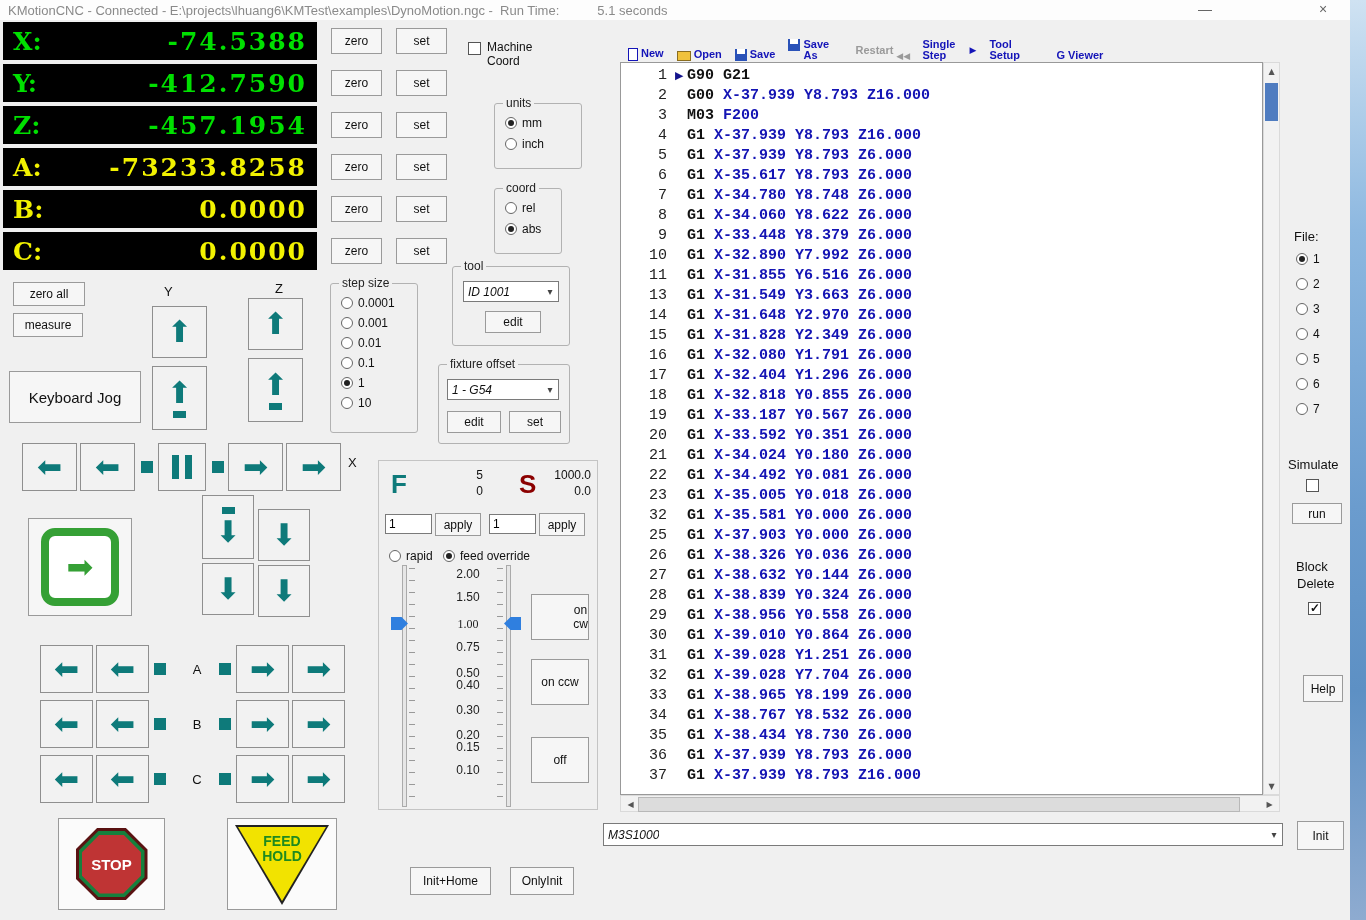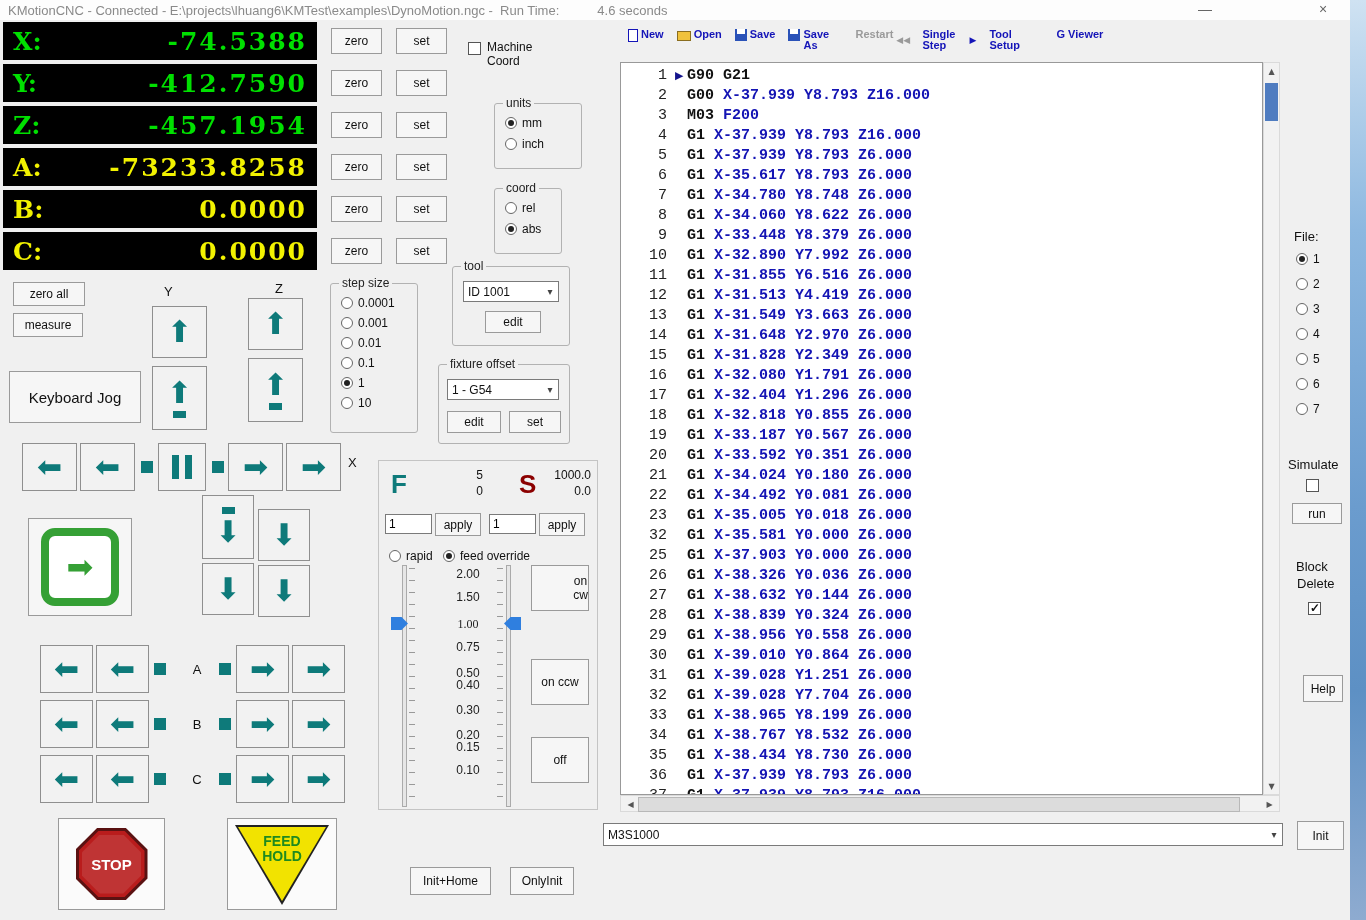--- a/index.html
+++ b/index.html
@@ -13,21 +13,21 @@
   .winbtn{position:absolute;top:1px;color:#666;font-size:14px;cursor:pointer;width:26px;text-align:center;}
   #min-btn{left:1192px;} #close-btn{left:1310px;}
   #strip{position:absolute;left:1350px;top:0;width:16px;height:920px;
          background:linear-gradient(180deg,#cfe2f2 0%,#8db8e0 25%,#6b9cce 55%,#5d90c4 75%,#8eabd0 100%);}
   
   button{font-family:inherit;}
   .btn{background:#f6f6f6;border:1px solid #9a9a9a;font-size:12px;color:#111;
        display:inline-flex;align-items:center;justify-content:center;cursor:pointer;box-sizing:border-box;position:absolute;}
   .combo{background:#fff;border:1px solid #7a7a7a;display:flex;align-items:center;justify-content:space-between;
          font-size:12px;box-sizing:border-box;position:absolute;cursor:pointer;}
-  .combo .ctext{padding-left:4px;white-space:nowrap;overflow:hidden;}
+  .combo .ctext{padding-left:4px;white-space:nowrap;overflow:hidden;font-style:italic;}
   .carrow{width:16px;text-align:center;color:#444;font-family:"DejaVu Sans",sans-serif;font-size:10px;flex:none;}
   
   #dro{position:absolute;left:3px;top:22px;}
   .dro-row{display:flex;align-items:center;margin-bottom:4px;height:38px;}
   .dro-display{width:314px;height:38px;background:#000;display:flex;justify-content:space-between;align-items:center;
                padding:0 10px;box-sizing:border-box;font-family:"DejaVu Serif",serif;font-weight:bold;font-size:25px;}
   .dro-display .dro-val{letter-spacing:2px;}
   .btn.zs{position:static;width:51px;height:26px;margin-left:14px;}
   
   .gbox{position:absolute;border:1px solid #b2b2b2;border-radius:3px;box-sizing:border-box;}
@@ -68,21 +68,21 @@
           display:flex;align-items:center;justify-content:center;position:absolute;cursor:pointer;}
   #go-icon{width:62px;height:62px;border:8px solid #35a035;border-radius:14px;background:#fff;
            display:flex;align-items:center;justify-content:center;}
   #go-icon .arrow{color:#35a035;font-size:32px;}
   
   #stop-btn{left:58px;top:818px;width:107px;height:92px;background:#fbfbfb;border:1px solid #9a9a9a;
             display:flex;align-items:center;justify-content:center;position:absolute;cursor:pointer;}
   .oct{clip-path:polygon(30% 0,70% 0,100% 30%,100% 70%,70% 100%,30% 100%,0 70%,0 30%);
        display:flex;align-items:center;justify-content:center;}
   .o1{width:72px;height:72px;background:#5a1212;}
-  .o2{width:66px;height:66px;background:#b91c1c;}
+  .o2{width:66px;height:66px;background:#15803d;}
   .o3{width:59px;height:59px;background:#bf3434;color:#fff;font-weight:bold;font-size:15px;}
   #feedhold-btn{left:227px;top:818px;width:110px;height:92px;background:#fbfbfb;border:1px solid #9a9a9a;
                 display:flex;align-items:flex-start;justify-content:center;position:absolute;cursor:pointer;}
   .tri{clip-path:polygon(0 0,100% 0,50% 100%);display:flex;justify-content:center;}
   .t1{width:94px;height:80px;background:#222;margin-top:5px;}
   .t2{width:88px;height:74px;background:#f2e300;margin-top:2px;}
   #fh-text{display:flex;flex-direction:column;align-items:center;margin-top:7px;color:#1f8a1f;
            font-weight:bold;font-size:14px;line-height:15px;}
   
   #fs-panel{position:absolute;left:378px;top:460px;width:220px;height:350px;border:1px solid #c4c4c4;box-sizing:border-box;}
@@ -104,24 +104,24 @@
   #slider-l .ticks{left:18px;} #slider-r .ticks{left:2px;}
   .thumb{position:absolute;width:17px;height:13px;background:#2f7fdf;top:52px;}
   #slider-l .thumb{left:0;clip-path:polygon(0 0,62% 0,100% 50%,62% 100%,0 100%);}
   #slider-r .thumb{left:9px;clip-path:polygon(100% 0,38% 0,0 50%,38% 100%,100% 100%);}
   #scale{position:absolute;left:46px;top:0;width:86px;height:350px;}
   #scale span{position:absolute;left:0;width:100%;text-align:center;font-size:12px;color:#222;}
   #scale span:nth-child(1){top:106px;} #scale span:nth-child(2){top:129px;} #scale span:nth-child(3){top:156px;font-family:Liberation Serif, serif;}
   #scale span:nth-child(4){top:179px;} #scale span:nth-child(5){top:205px;} #scale span:nth-child(6){top:217px;}
   #scale span:nth-child(7){top:242px;} #scale span:nth-child(8){top:267px;} #scale span:nth-child(9){top:279px;}
   #scale span:nth-child(10){top:302px;}
-  #oncw{left:152px;top:104px;width:58px;height:46px;padding-left:47px;} #onccw{left:152px;top:198px;width:58px;height:46px;}
+  #oncw{left:152px;top:133px;width:58px;height:46px;padding-left:47px;} #onccw{left:152px;top:198px;width:58px;height:46px;}
   #offbtn{left:152px;top:276px;width:58px;height:46px;}
   
-  #gtoolbar{position:absolute;left:628px;top:29px;height:32px;display:flex;gap:13px;align-items:flex-start;}
+  #gtoolbar{position:absolute;left:628px;top:29px;height:32px;display:flex;gap:13px;align-items:flex-end;}
   .tb{display:flex;gap:3px;align-items:flex-start;color:#1414b8;font-size:11px;font-weight:bold;cursor:pointer;max-width:54px;}
   .tb .tbl{line-height:11px;}
   .tb.dis{color:#9a9a9a;}
   .tbg{font-size:9px;font-family:"DejaVu Sans",sans-serif;margin-top:6px;}
   .tbi{flex:none;display:inline-block;box-sizing:border-box;}
   .new-file-icon{width:10px;height:13px;background:#fff;border:1px solid #1414b8;}
   .open-folder-icon{width:14px;height:10px;background:#f0c23c;border:1px solid #8a6d1f;margin-top:2px;}
   .save-icon,.save-as-icon{width:12px;height:12px;background:#2a52b8;position:relative;}
   .save-icon::after,.save-as-icon::after{content:"";position:absolute;left:2px;top:0;width:8px;height:5px;background:#fff;}
   
@@ -158,21 +158,21 @@
   #init-home{left:410px;top:867px;width:81px;height:28px;}
   #only-init{left:510px;top:867px;width:64px;height:28px;}
 </style>
 </head>
 <body>
 
 <div id="app" class="app">
 
   <div class="titlebar">
     <span class="ttl">KMotionCNC - Connected - E:\projects\lhuang6\KMTest\examples\DynoMotion.ngc -  Run Time:</span>
-    <span class="rt">4.6 seconds</span>
+    <span class="rt">5.1 seconds</span>
   </div>
   <span class="winbtn" id="min-btn">—</span>
   <span class="winbtn" id="close-btn">×</span>
   <div id="strip"></div>
 
   <div id="dro">
       <div class="dro-row">
         <div class="dro-display" style="color: rgb(0, 224, 0);">
           <span>X:</span>
           <span class="dro-val">-74.5388</span>
@@ -422,21 +422,20 @@
         <div class="gline"><span class="gnum">2</span><span class="gmark"></span><span class="gtext"><span class="gword">G00</span><span class="gparam"> X-37.939 Y8.793 Z16.000</span></span></div>
         <div class="gline"><span class="gnum">3</span><span class="gmark"></span><span class="gtext"><span class="gword">M03</span><span class="gparam"> F200</span></span></div>
         <div class="gline"><span class="gnum">4</span><span class="gmark"></span><span class="gtext"><span class="gword">G1</span><span class="gparam"> X-37.939 Y8.793 Z16.000</span></span></div>
         <div class="gline"><span class="gnum">5</span><span class="gmark"></span><span class="gtext"><span class="gword">G1</span><span class="gparam"> X-37.939 Y8.793 Z6.000</span></span></div>
         <div class="gline"><span class="gnum">6</span><span class="gmark"></span><span class="gtext"><span class="gword">G1</span><span class="gparam"> X-35.617 Y8.793 Z6.000</span></span></div>
         <div class="gline"><span class="gnum">7</span><span class="gmark"></span><span class="gtext"><span class="gword">G1</span><span class="gparam"> X-34.780 Y8.748 Z6.000</span></span></div>
         <div class="gline"><span class="gnum">8</span><span class="gmark"></span><span class="gtext"><span class="gword">G1</span><span class="gparam"> X-34.060 Y8.622 Z6.000</span></span></div>
         <div class="gline"><span class="gnum">9</span><span class="gmark"></span><span class="gtext"><span class="gword">G1</span><span class="gparam"> X-33.448 Y8.379 Z6.000</span></span></div>
         <div class="gline"><span class="gnum">10</span><span class="gmark"></span><span class="gtext"><span class="gword">G1</span><span class="gparam"> X-32.890 Y7.992 Z6.000</span></span></div>
         <div class="gline"><span class="gnum">11</span><span class="gmark"></span><span class="gtext"><span class="gword">G1</span><span class="gparam"> X-31.855 Y6.516 Z6.000</span></span></div>
-        <div class="gline"><span class="gnum">12</span><span class="gmark"></span><span class="gtext"><span class="gword">G1</span><span class="gparam"> X-31.513 Y4.419 Z6.000</span></span></div>
         <div class="gline"><span class="gnum">13</span><span class="gmark"></span><span class="gtext"><span class="gword">G1</span><span class="gparam"> X-31.549 Y3.663 Z6.000</span></span></div>
         <div class="gline"><span class="gnum">14</span><span class="gmark"></span><span class="gtext"><span class="gword">G1</span><span class="gparam"> X-31.648 Y2.970 Z6.000</span></span></div>
         <div class="gline"><span class="gnum">15</span><span class="gmark"></span><span class="gtext"><span class="gword">G1</span><span class="gparam"> X-31.828 Y2.349 Z6.000</span></span></div>
         <div class="gline"><span class="gnum">16</span><span class="gmark"></span><span class="gtext"><span class="gword">G1</span><span class="gparam"> X-32.080 Y1.791 Z6.000</span></span></div>
         <div class="gline"><span class="gnum">17</span><span class="gmark"></span><span class="gtext"><span class="gword">G1</span><span class="gparam"> X-32.404 Y1.296 Z6.000</span></span></div>
         <div class="gline"><span class="gnum">18</span><span class="gmark"></span><span class="gtext"><span class="gword">G1</span><span class="gparam"> X-32.818 Y0.855 Z6.000</span></span></div>
         <div class="gline"><span class="gnum">19</span><span class="gmark"></span><span class="gtext"><span class="gword">G1</span><span class="gparam"> X-33.187 Y0.567 Z6.000</span></span></div>
         <div class="gline"><span class="gnum">20</span><span class="gmark"></span><span class="gtext"><span class="gword">G1</span><span class="gparam"> X-33.592 Y0.351 Z6.000</span></span></div>
         <div class="gline"><span class="gnum">21</span><span class="gmark"></span><span class="gtext"><span class="gword">G1</span><span class="gparam"> X-34.024 Y0.180 Z6.000</span></span></div>
         <div class="gline"><span class="gnum">22</span><span class="gmark"></span><span class="gtext"><span class="gword">G1</span><span class="gparam"> X-34.492 Y0.081 Z6.000</span></span></div>

